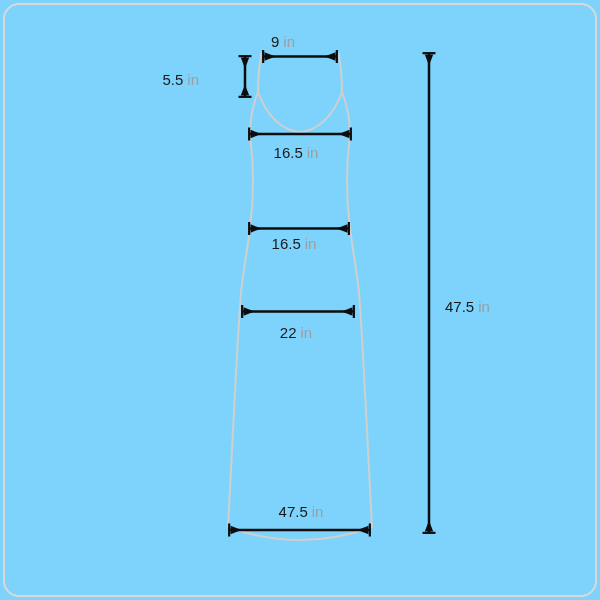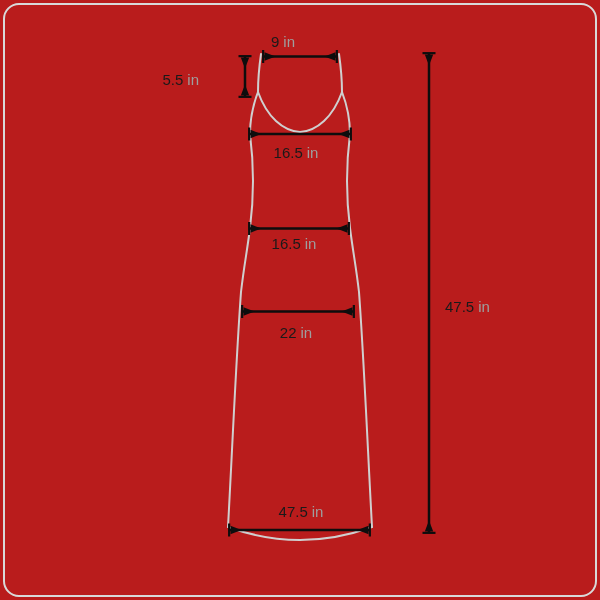--- a/index.html
+++ b/index.html
@@ -4,21 +4,21 @@
 <style>
   html, body {
     margin: 0;
     padding: 0;
     background: #ffffff;
   }
   .canvas {
     position: relative;
     width: 600px;
     height: 600px;
-    background: #b91c1c;
+    background: #7dd3fc;
     overflow: hidden;
     font-family: "Liberation Sans", sans-serif;
   }
   .frame {
     position: absolute;
     top: 3px; left: 3px; right: 3px; bottom: 3px;
     border: 2px solid #d9d9d9;
     border-radius: 16px;
     pointer-events: none;
   }

